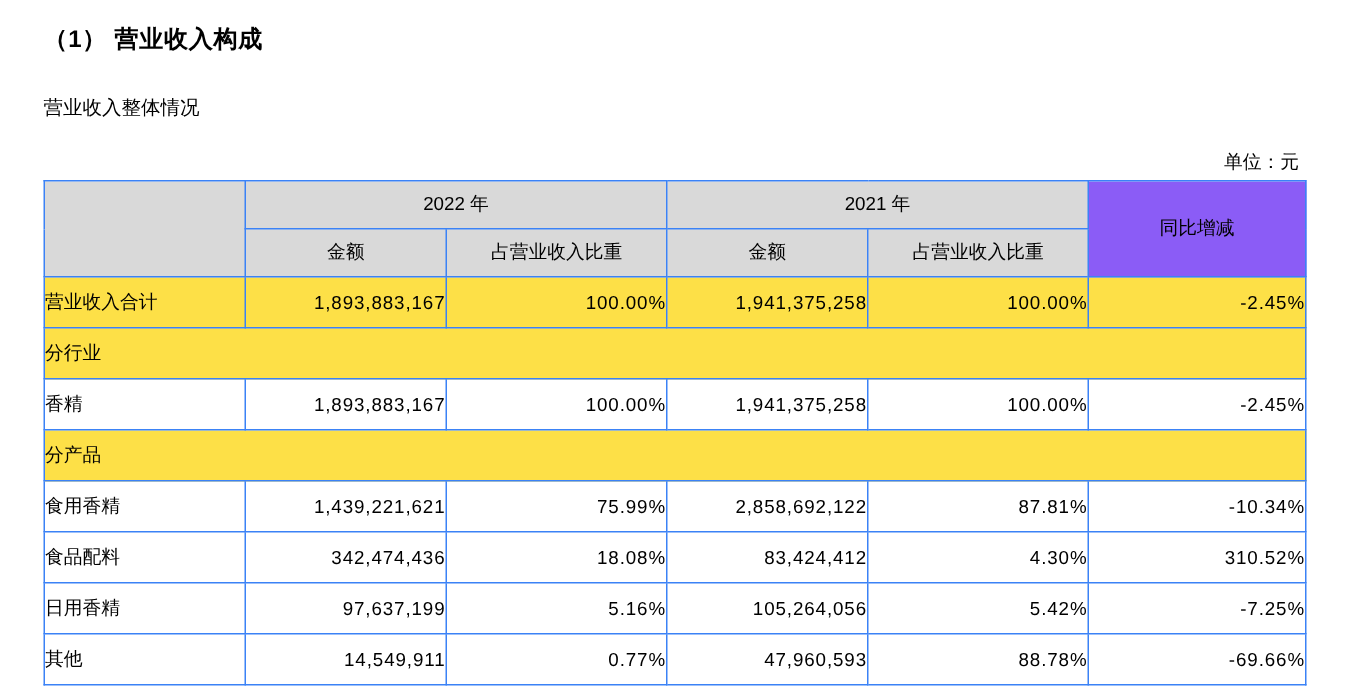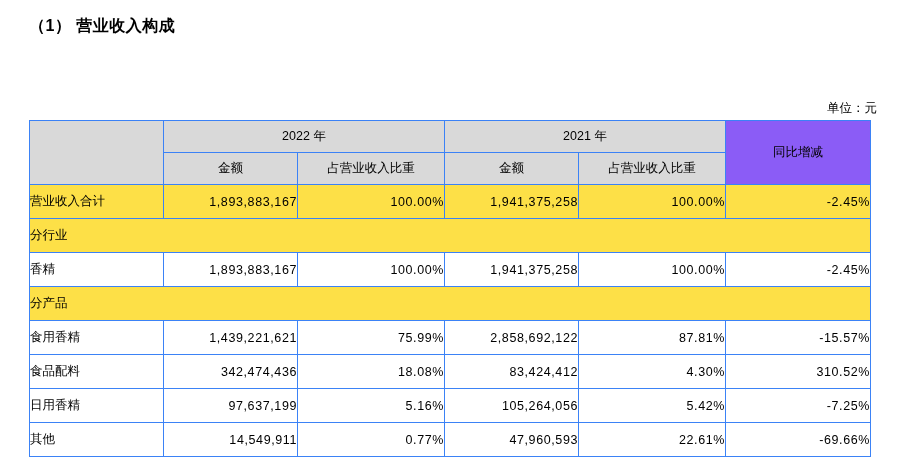--- a/index.html
+++ b/index.html
@@ -31,21 +31,21 @@
   }
   .subheading {
     position: absolute;
     left: 29px;
     top: 63px;
     font-size: 13px;
     white-space: nowrap;
   }
   .unit {
     position: absolute;
-    right: 22px;
+    right: 33px;
     top: 100px;
     font-size: 12.5px;
     white-space: nowrap;
   }
   table.fin {
     position: absolute;
     left: 29px;
     top: 120px;
     width: 841px;
     border-collapse: collapse;
@@ -93,20 +93,21 @@
   .c-pct { width: 147px; }
   .c-yoy { width: 145px; }
   .c-label { width: 134px; }
 </style>
 </head>
 <body>
 
 <div class="page">
 
   <div class="heading">（1）  营业收入构成</div>
+  <div class="subheading">营业收入整体情况</div>
   <div class="unit">单位：元</div>
 
   <table class="fin">
     <colgroup>
       <col class="c-label">
       <col class="c-amount">
       <col class="c-pct">
       <col class="c-amount">
       <col class="c-pct">
       <col class="c-yoy">
@@ -147,21 +148,21 @@
       </tr>
       <tr class="grouprow">
         <td class="sectionlabel shade" colspan="6">分产品</td>
       </tr>
       <tr>
         <td class="rowlabel">食用香精</td>
         <td class="num">1,439,221,621</td>
         <td class="num">75.99%</td>
         <td class="num">2,858,692,122</td>
         <td class="num">87.81%</td>
-        <td class="num">-15.57%</td>
+        <td class="num">-10.34%</td>
       </tr>
       <tr>
         <td class="rowlabel">食品配料</td>
         <td class="num">342,474,436</td>
         <td class="num">18.08%</td>
         <td class="num">83,424,412</td>
         <td class="num">4.30%</td>
         <td class="num">310.52%</td>
       </tr>
       <tr>
@@ -170,19 +171,19 @@
         <td class="num">5.16%</td>
         <td class="num">105,264,056</td>
         <td class="num">5.42%</td>
         <td class="num">-7.25%</td>
       </tr>
       <tr>
         <td class="rowlabel">其他</td>
         <td class="num">14,549,911</td>
         <td class="num">0.77%</td>
         <td class="num">47,960,593</td>
-        <td class="num">22.61%</td>
+        <td class="num">88.78%</td>
         <td class="num">-69.66%</td>
       </tr>
     </tbody>
   </table>
 
 </div>
 
 </body></html>

